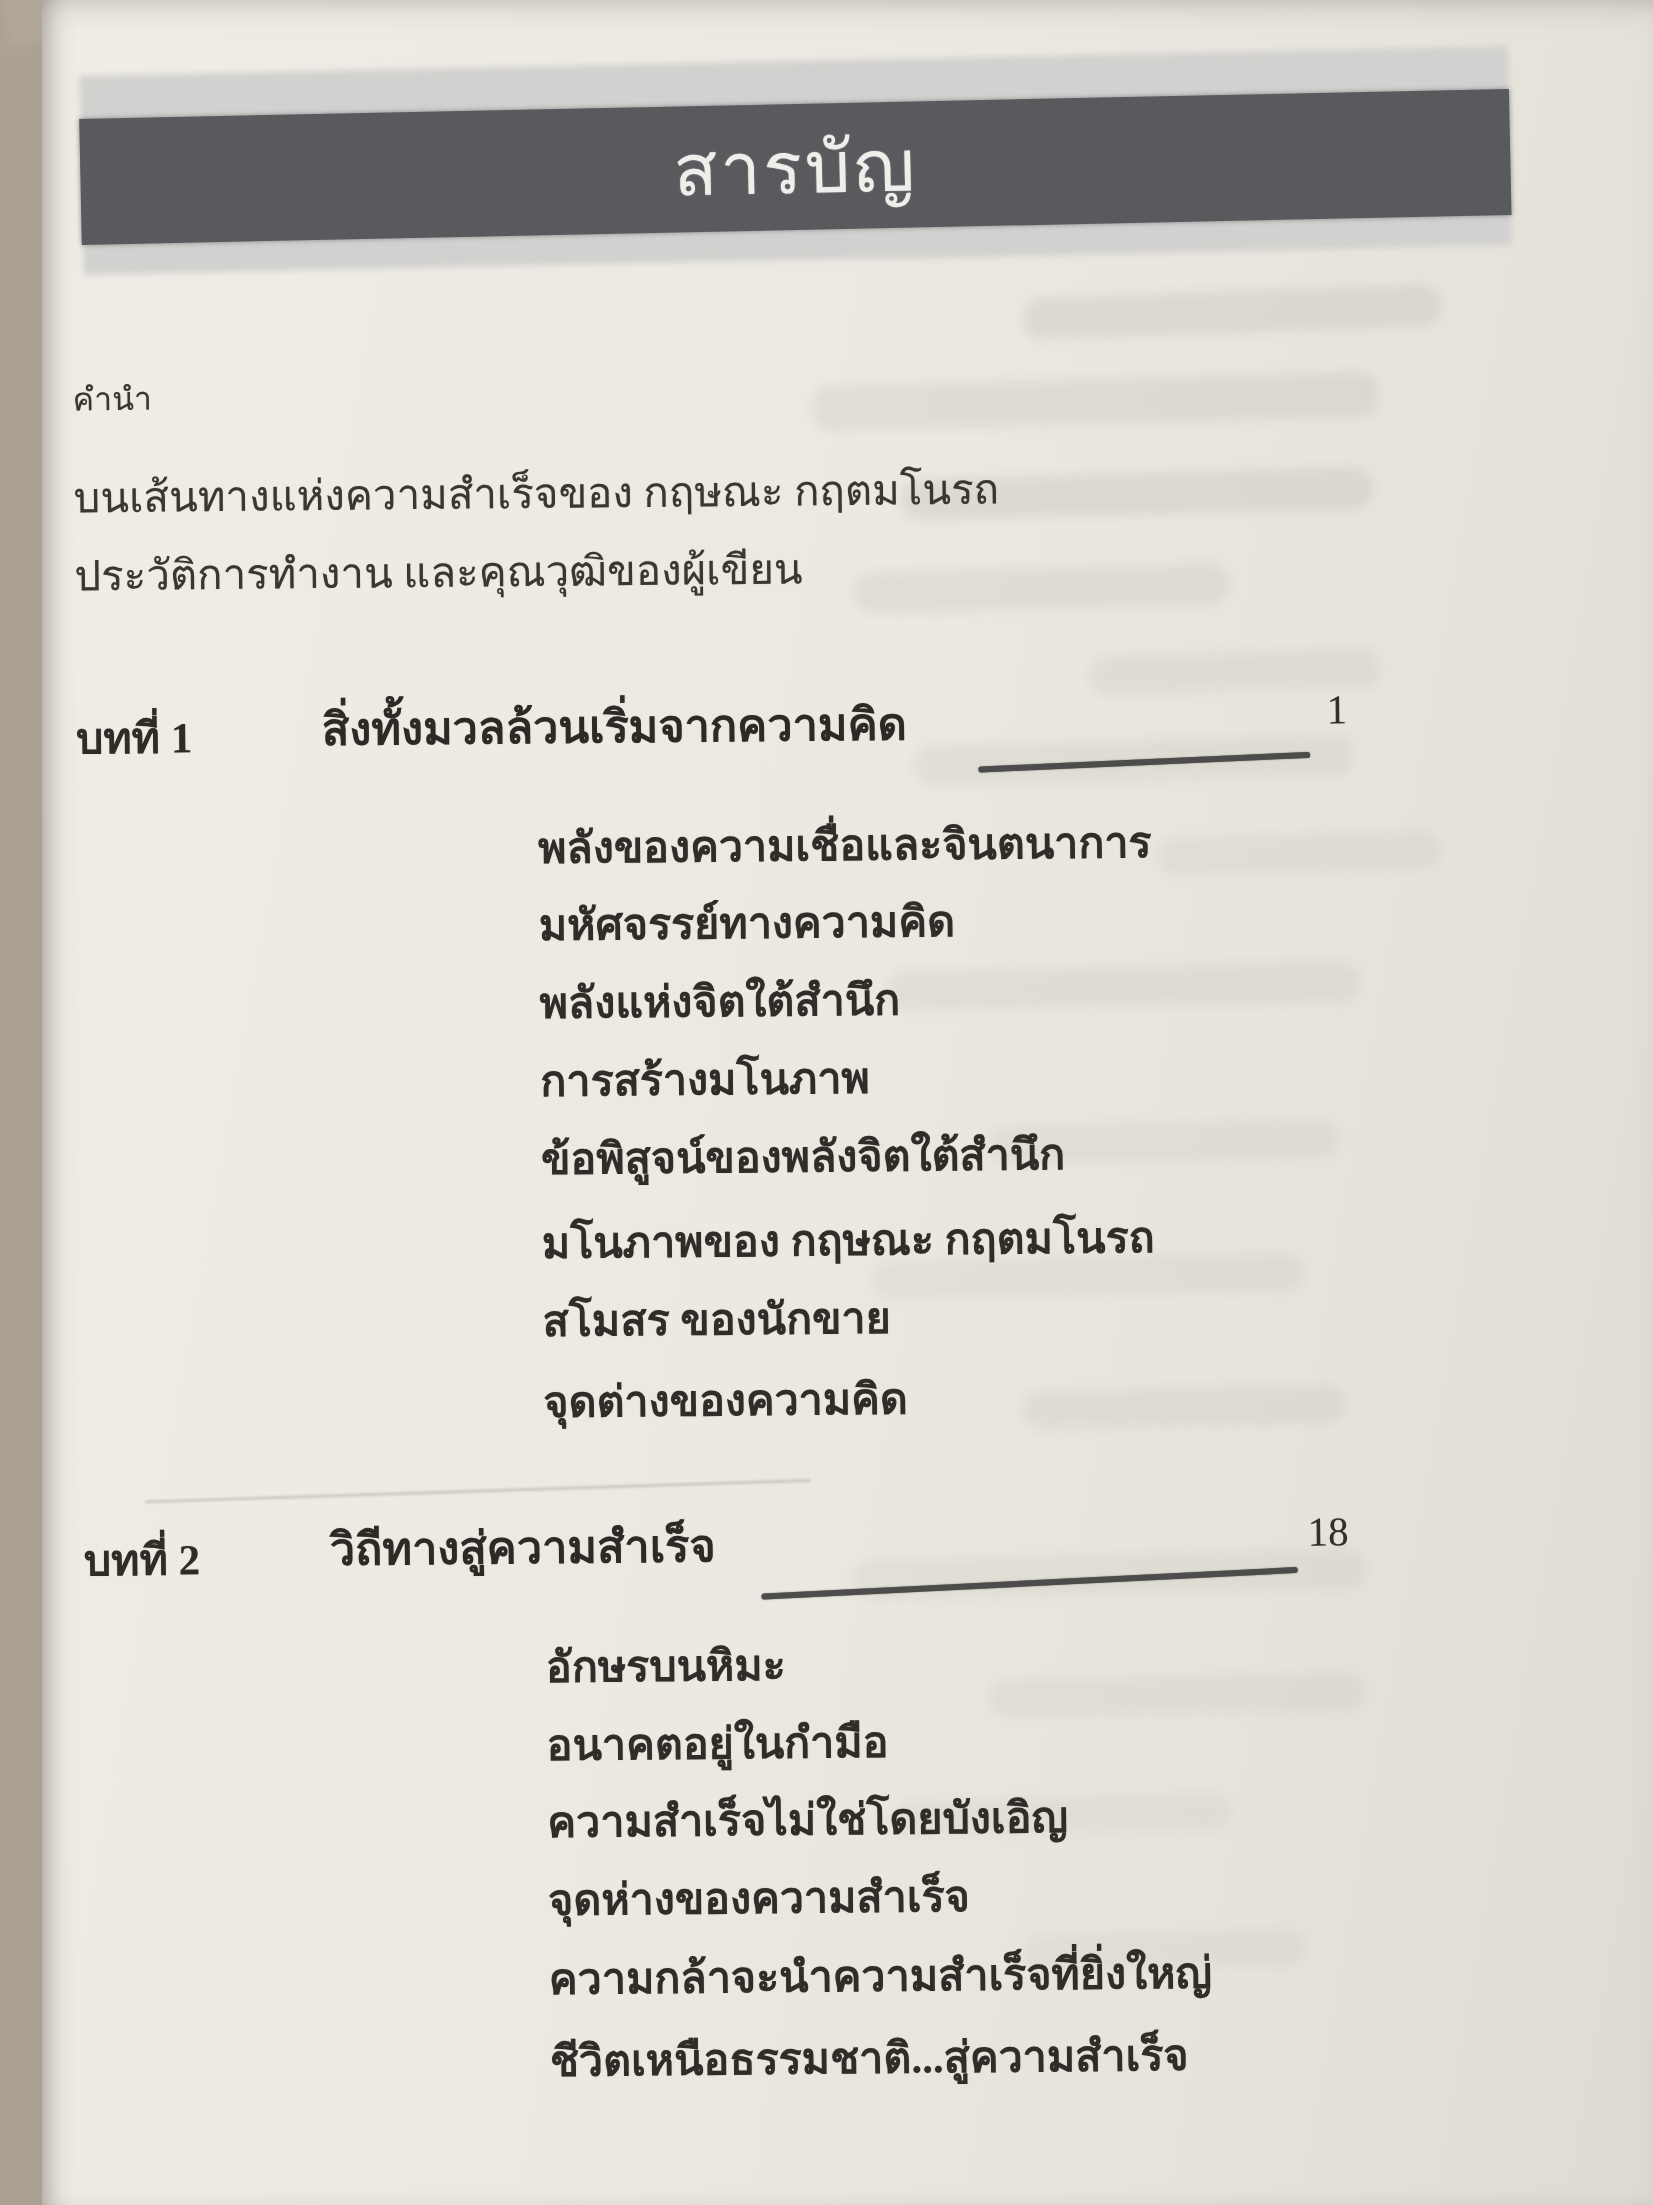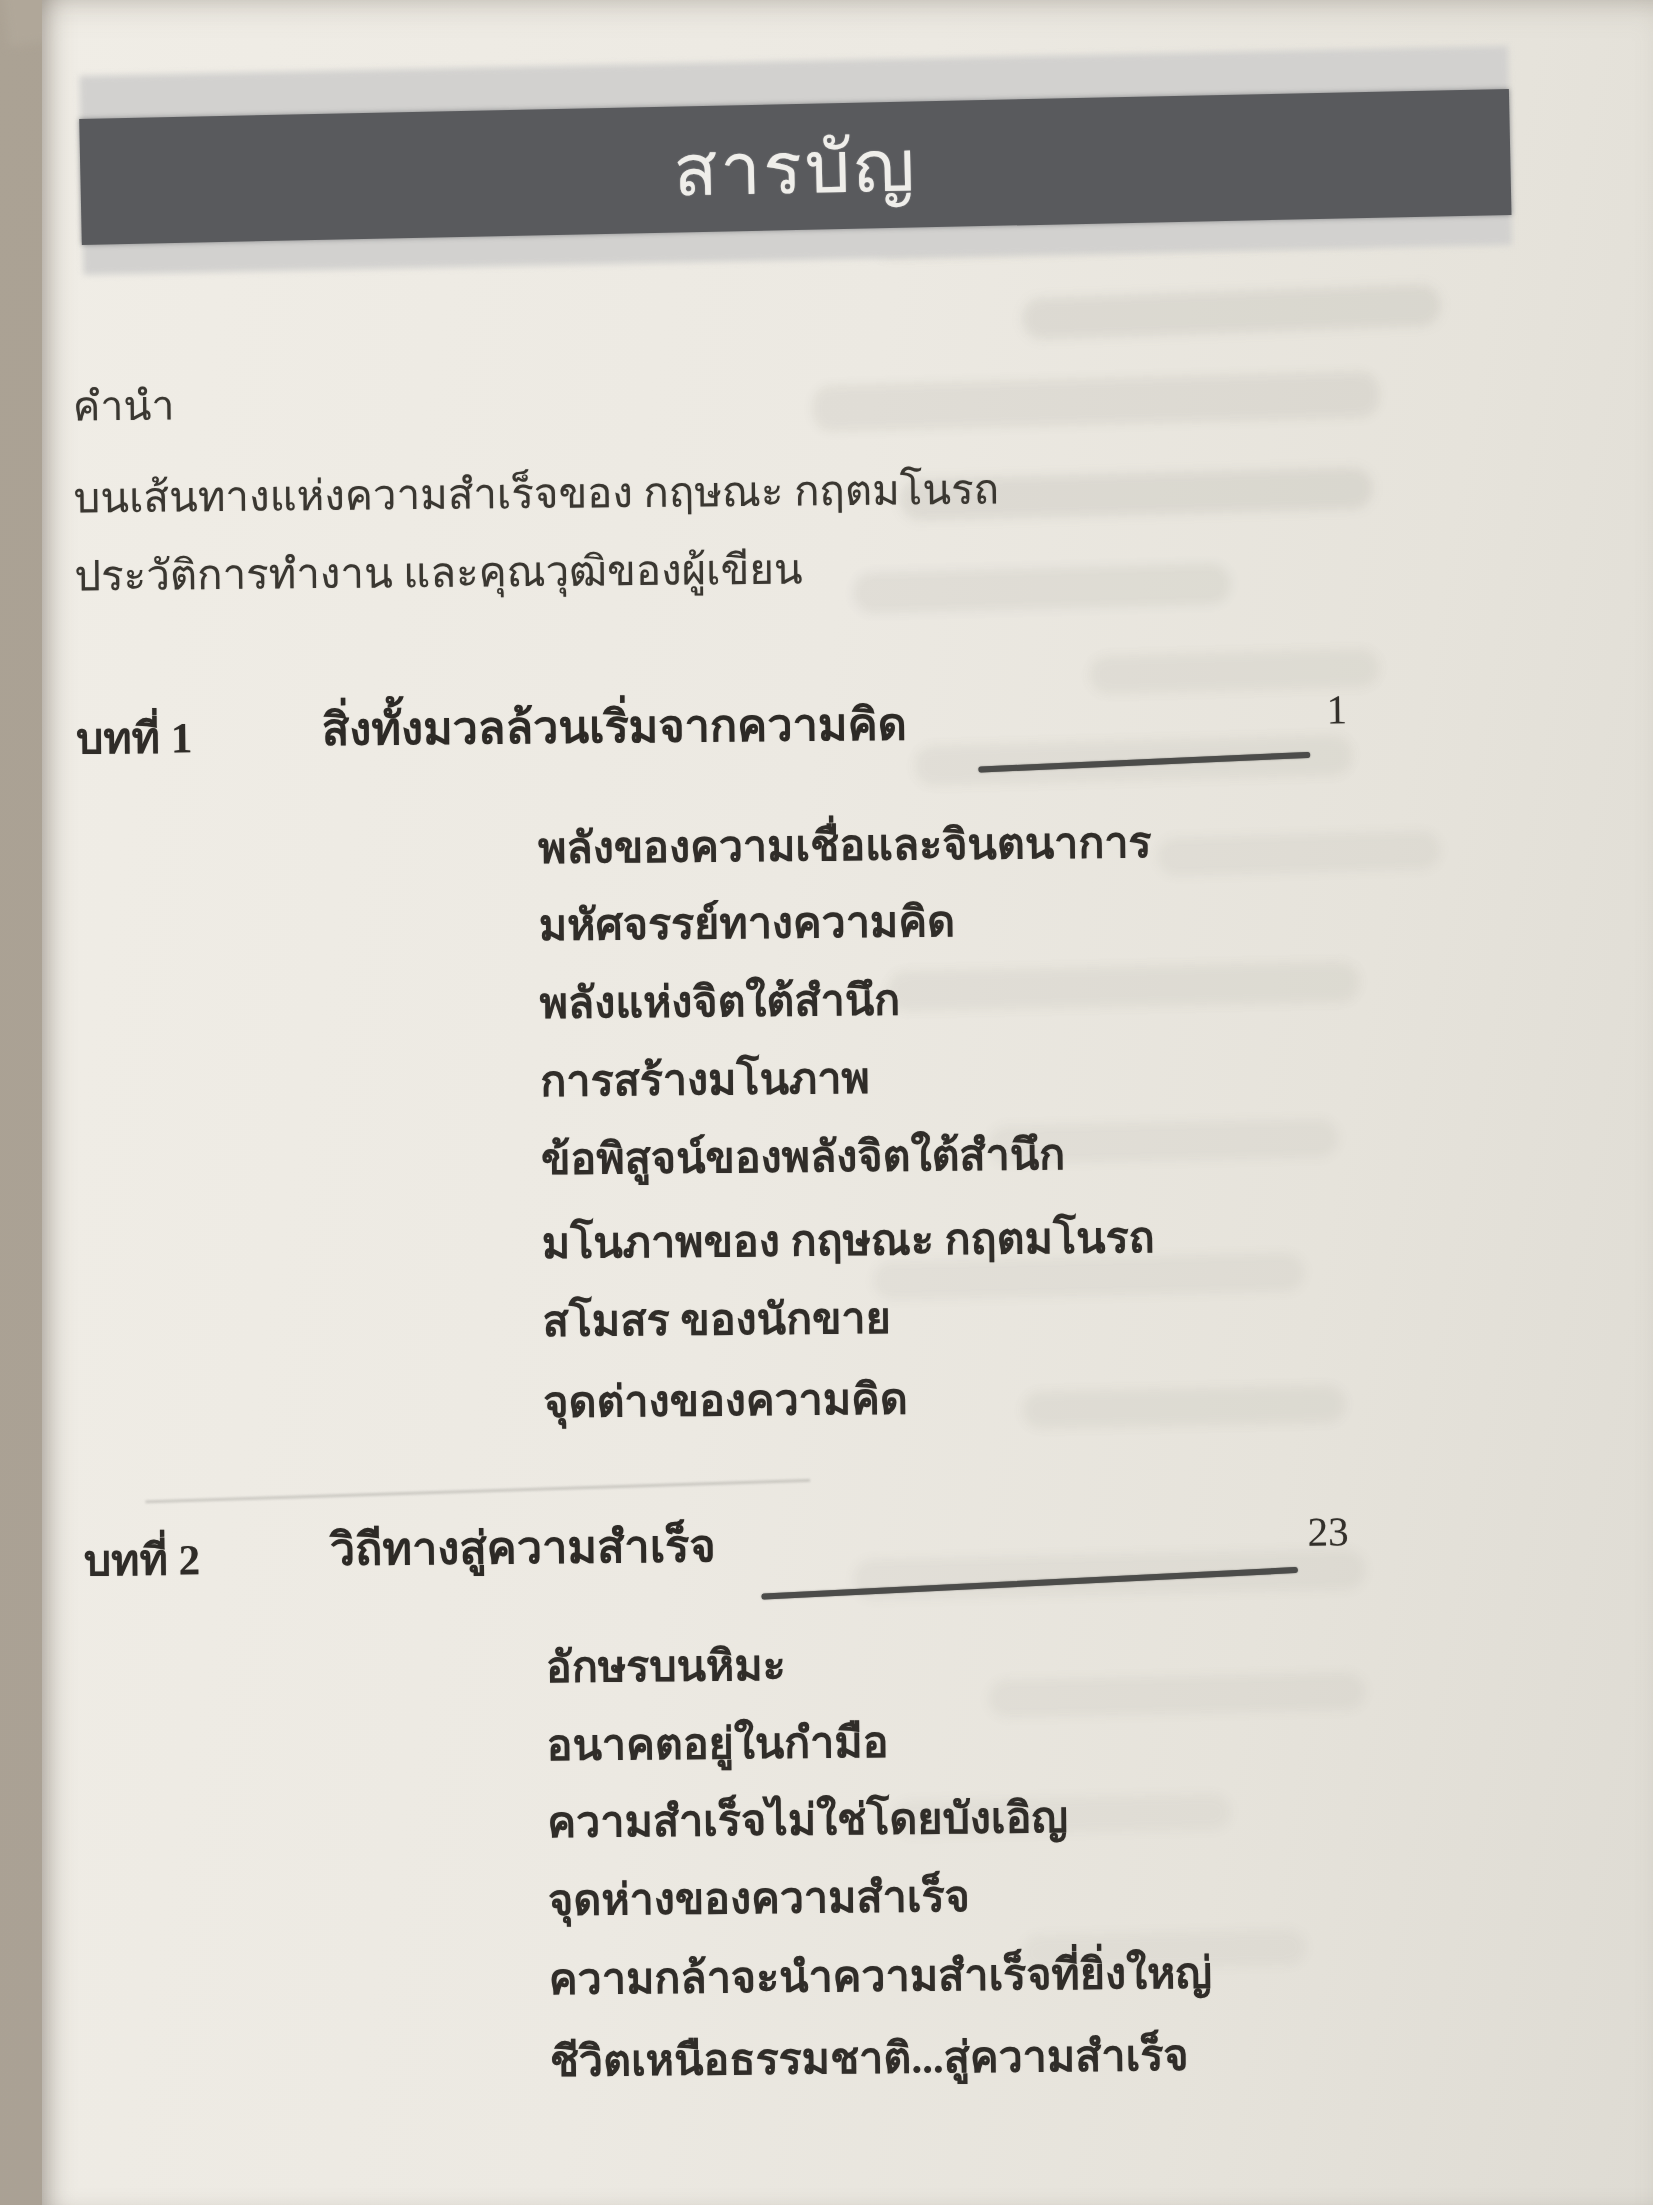--- a/index.html
+++ b/index.html
@@ -52,21 +52,21 @@
 
     <div class="header-wrap">
       <div class="header-halo"></div>
       <div class="header-bar">
         <span>สารบัญ</span>
       </div>
     </div>
 
     <div class="content">
 
-      <div class="txt fm" style="left:38px;top:366px;font-size:41px;">คำนำ</div>
+      <div class="txt fm" style="left:38px;top:366px;font-size:32px;">คำนำ</div>
       <div class="txt fm" style="left:38px;top:457px;">บนเส้นทางแห่งความสำเร็จของ กฤษณะ กฤตมโนรถ</div>
       <div class="txt fm" style="left:38px;top:535px;">ประวัติการทำงาน และคุณวุฒิของผู้เขียน</div>
 
       <div class="txt chlabel" style="left:38px;top:697px;">บทที่ 1</div>
       <div class="txt chtitle" style="left:284px;top:688px;">สิ่งทั้งมวลล้วนเริ่มจากความคิด</div>
       <div class="underline" style="left:940px;top:762px;width:332px;transform:rotate(-2deg);"></div>
       <div class="txt chpage" style="left:1265px;top:690px;width:68px;">1</div>
 
       <div class="txt topic" style="left:499px;top:811px;">พลังของความเชื่อและจินตนาการ</div>
       <div class="txt topic" style="left:499px;top:888px;">มหัศจรรย์ทางความคิด</div>
@@ -75,21 +75,21 @@
       <div class="txt topic" style="left:499px;top:1122px;">ข้อพิสูจน์ของพลังจิตใต้สำนึก</div>
       <div class="txt topic" style="left:499px;top:1206px;">มโนภาพของ กฤษณะ กฤตมโนรถ</div>
       <div class="txt topic" style="left:499px;top:1284px;">สโมสร ของนักขาย</div>
       <div class="txt topic" style="left:499px;top:1365px;">จุดต่างของความคิด</div>
 
       <div class="faintrule" style="left:100px;top:1486px;width:665px;transform:rotate(-1.3deg);"></div>
 
       <div class="txt chlabel" style="left:38px;top:1519px;">บทที่ 2</div>
       <div class="txt chtitle" style="left:284px;top:1508px;">วิถีทางสู่ความสำเร็จ</div>
       <div class="underline" style="left:715px;top:1582px;width:537px;transform:rotate(-2.3deg);"></div>
-      <div class="txt chpage" style="left:1242px;top:1512px;width:81px;">23</div>
+      <div class="txt chpage" style="left:1242px;top:1512px;width:81px;">18</div>
 
       <div class="txt topic" style="left:499px;top:1630px;">อักษรบนหิมะ</div>
       <div class="txt topic" style="left:499px;top:1708px;">อนาคตอยู่ในกำมือ</div>
       <div class="txt topic" style="left:499px;top:1785px;">ความสำเร็จไม่ใช่โดยบังเอิญ</div>
       <div class="txt topic" style="left:499px;top:1863px;">จุดห่างของความสำเร็จ</div>
       <div class="txt topic" style="left:499px;top:1942px;">ความกล้าจะนำความสำเร็จที่ยิ่งใหญ่</div>
       <div class="txt topic" style="left:499px;top:2024px;">ชีวิตเหนือธรรมชาติ...สู่ความสำเร็จ</div>
 
     </div>
   </div>

